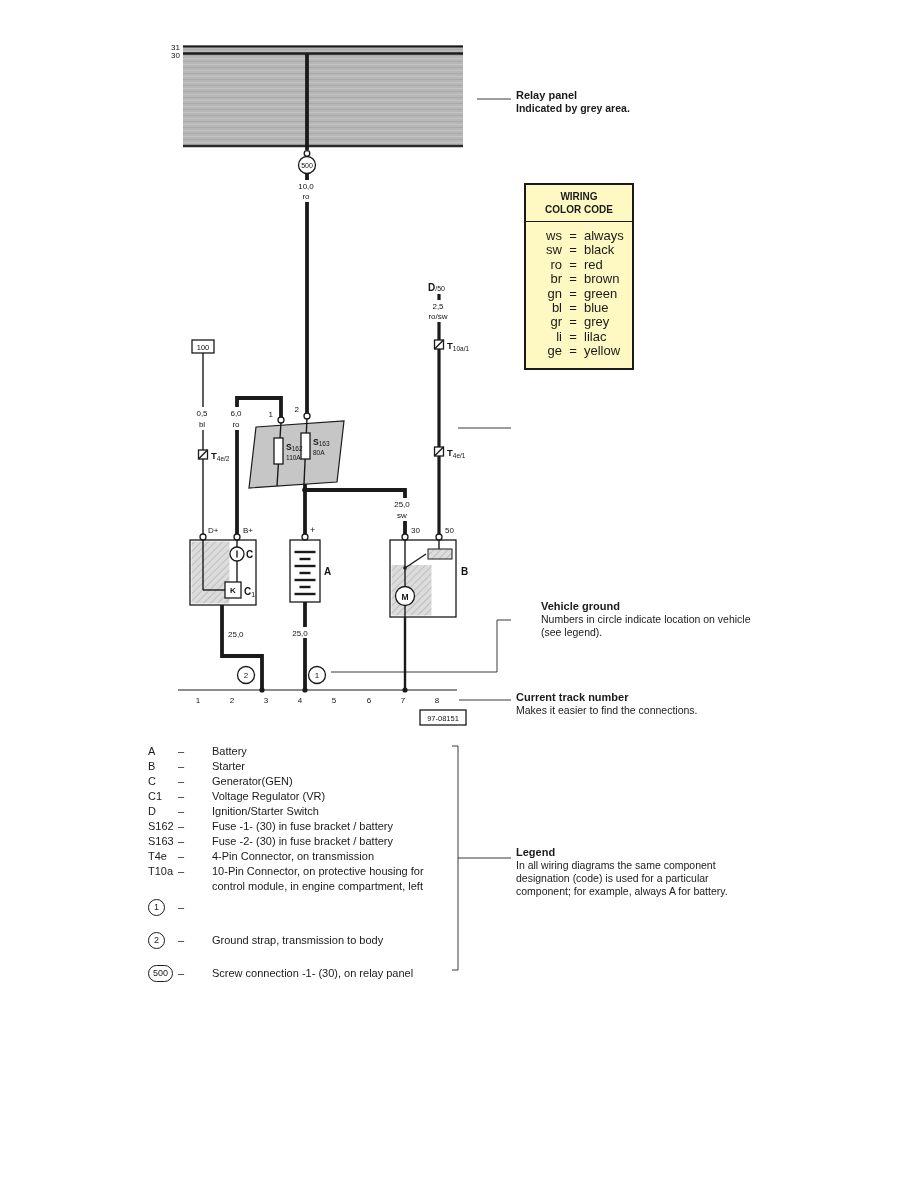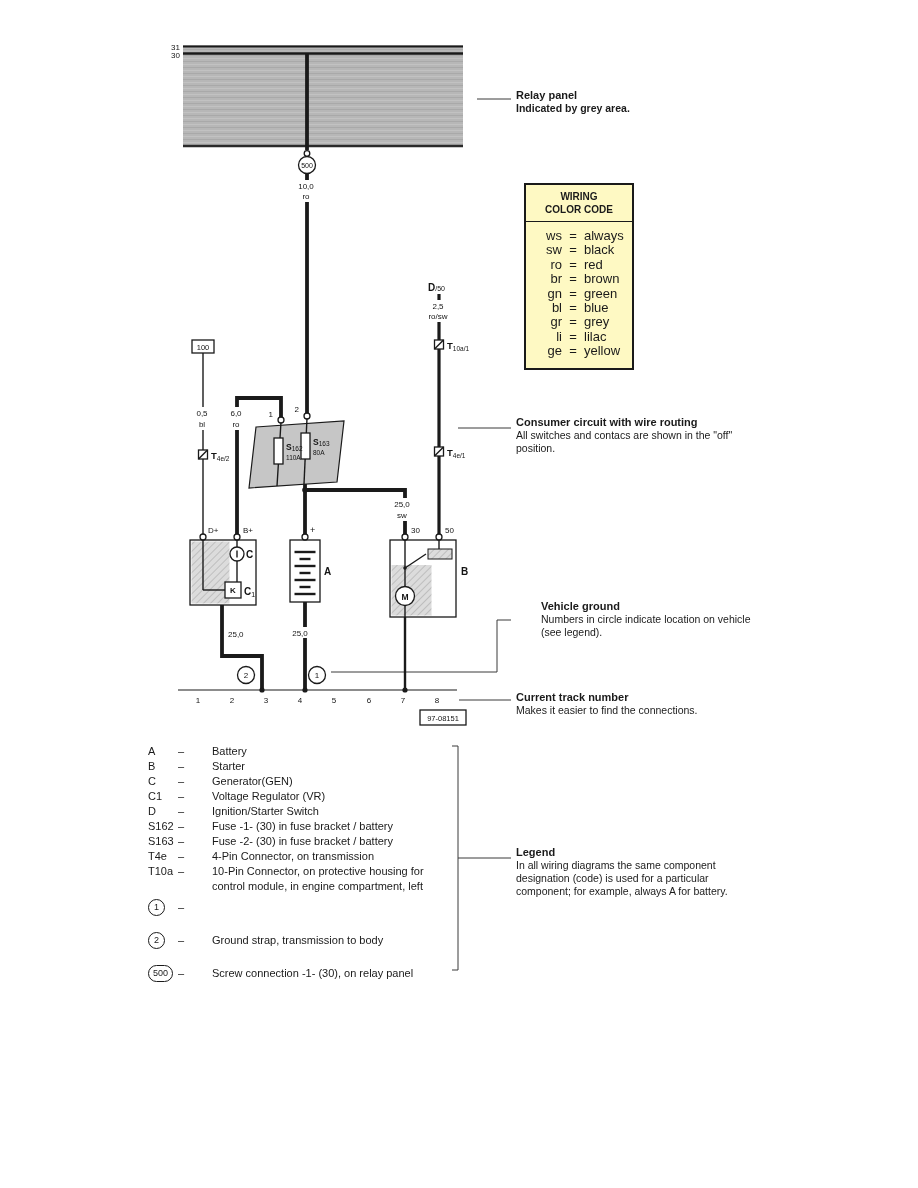--- a/index.html
+++ b/index.html
@@ -251,25 +251,20 @@
     <rect class="sym" x="420" y="710" width="46" height="15" stroke-width="1"></rect>
     <text x="443" y="720.5" font-size="7.5" text-anchor="middle">97-08151</text>
   </g>
 </svg>
 
 <div class="ann" style="left:516px; top:89px;">
   <div class="ann-title">Relay panel</div>
   <div class="ann-body bold">Indicated by grey area.</div>
 </div>
 
-<div class="ann" style="left:516px; top:416px;">
-  <div class="ann-title">Consumer circuit with wire routing</div>
-  <div class="ann-body">All switches and contacs are shown in the "off"</div>
-  <div class="ann-body">position.</div>
-</div>
 
 <div class="ann" style="left:541px; top:600px;">
   <div class="ann-title">Vehicle ground</div>
   <div class="ann-body">Numbers in circle indicate location on vehicle</div>
   <div class="ann-body">(see legend).</div>
 </div>
 
 <div class="ann" style="left:516px; top:691px;">
   <div class="ann-title">Current track number</div>
   <div class="ann-body">Makes it easier to find the connections.</div>

